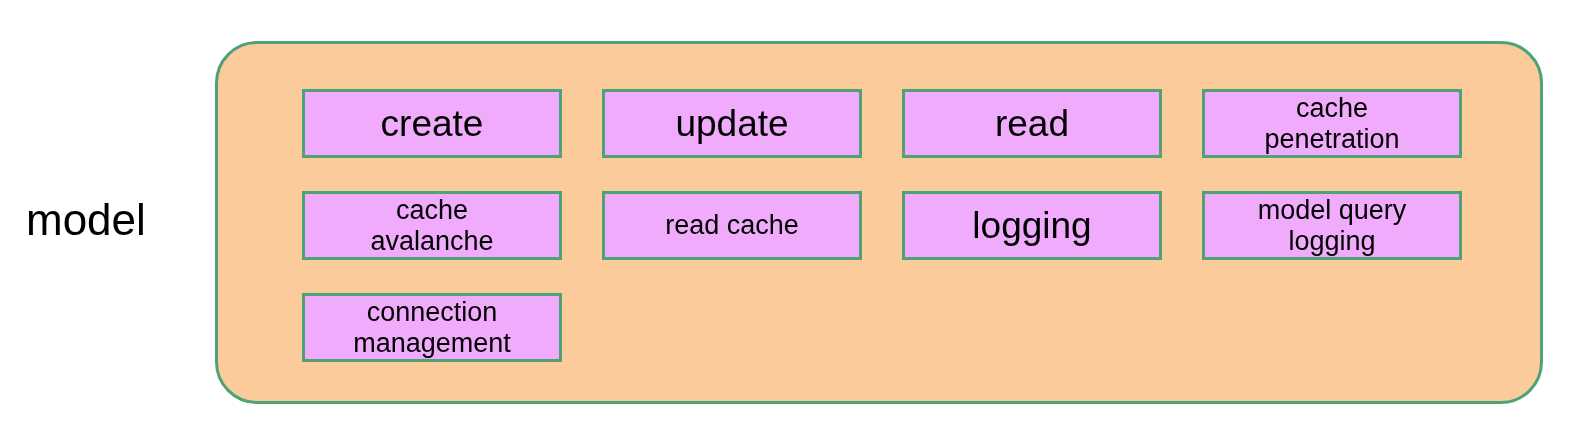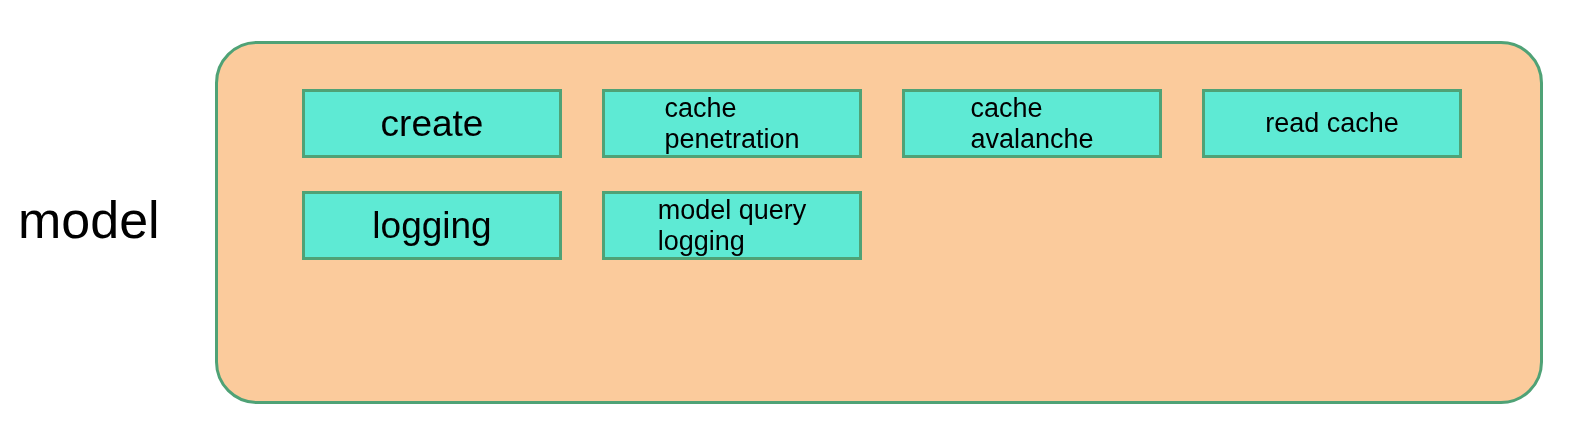--- a/index.html
+++ b/index.html
@@ -15,24 +15,24 @@
   }
   #stage {
     position: relative;
     width: 1570px;
     height: 440px;
     background: #ffffff;
   }
   
   #model-label {
     position: absolute;
-    left: 18px;
+    left: 26px;
     top: 196px;
     width: 190px;
-    font-size: 52px;
+    font-size: 44px;
     line-height: 48px;
     color: #000000;
     letter-spacing: 0px;
     white-space: nowrap;
   }
   
   #model-container {
     position: absolute;
     left: 215px;
     top: 41px;
@@ -50,26 +50,26 @@
     width: 1160px;
     height: 273px;
     display: grid;
     grid-template-columns: repeat(4, 260px);
     grid-template-rows: repeat(3, 69px);
     column-gap: 40px;
     row-gap: 33px;
   }
   .node {
     box-sizing: border-box;
-    background: #5eead4;
+    background: #f0abfc;
     border: 3px solid #4fa276;
     display: flex;
     align-items: center;
     justify-content: center;
-    text-align: left;
+    text-align: center;
     color: #000000;
     font-size: 27px;
     line-height: 31px;
     padding: 0 20px;
     white-space: pre-line;
   }
   .node.op {
     font-size: 37px;
     line-height: 42px;
   }
@@ -78,26 +78,30 @@
 <body>
 
 <div id="stage">
 
   <div id="model-label">model</div>
 
   <div id="model-container">
     <div id="grid">
 
       <div class="node op">create</div>
+      <div class="node op">update</div>
+      <div class="node op">read</div>
 
       <div class="node">cache
 penetration</div>
       <div class="node">cache
 avalanche</div>
       <div class="node">read cache</div>
 
       <div class="node op">logging</div>
       <div class="node">model query
 logging</div>
+      <div class="node">connection
+management</div>
 
     </div>
   </div>
 </div>
 
 </body></html>

